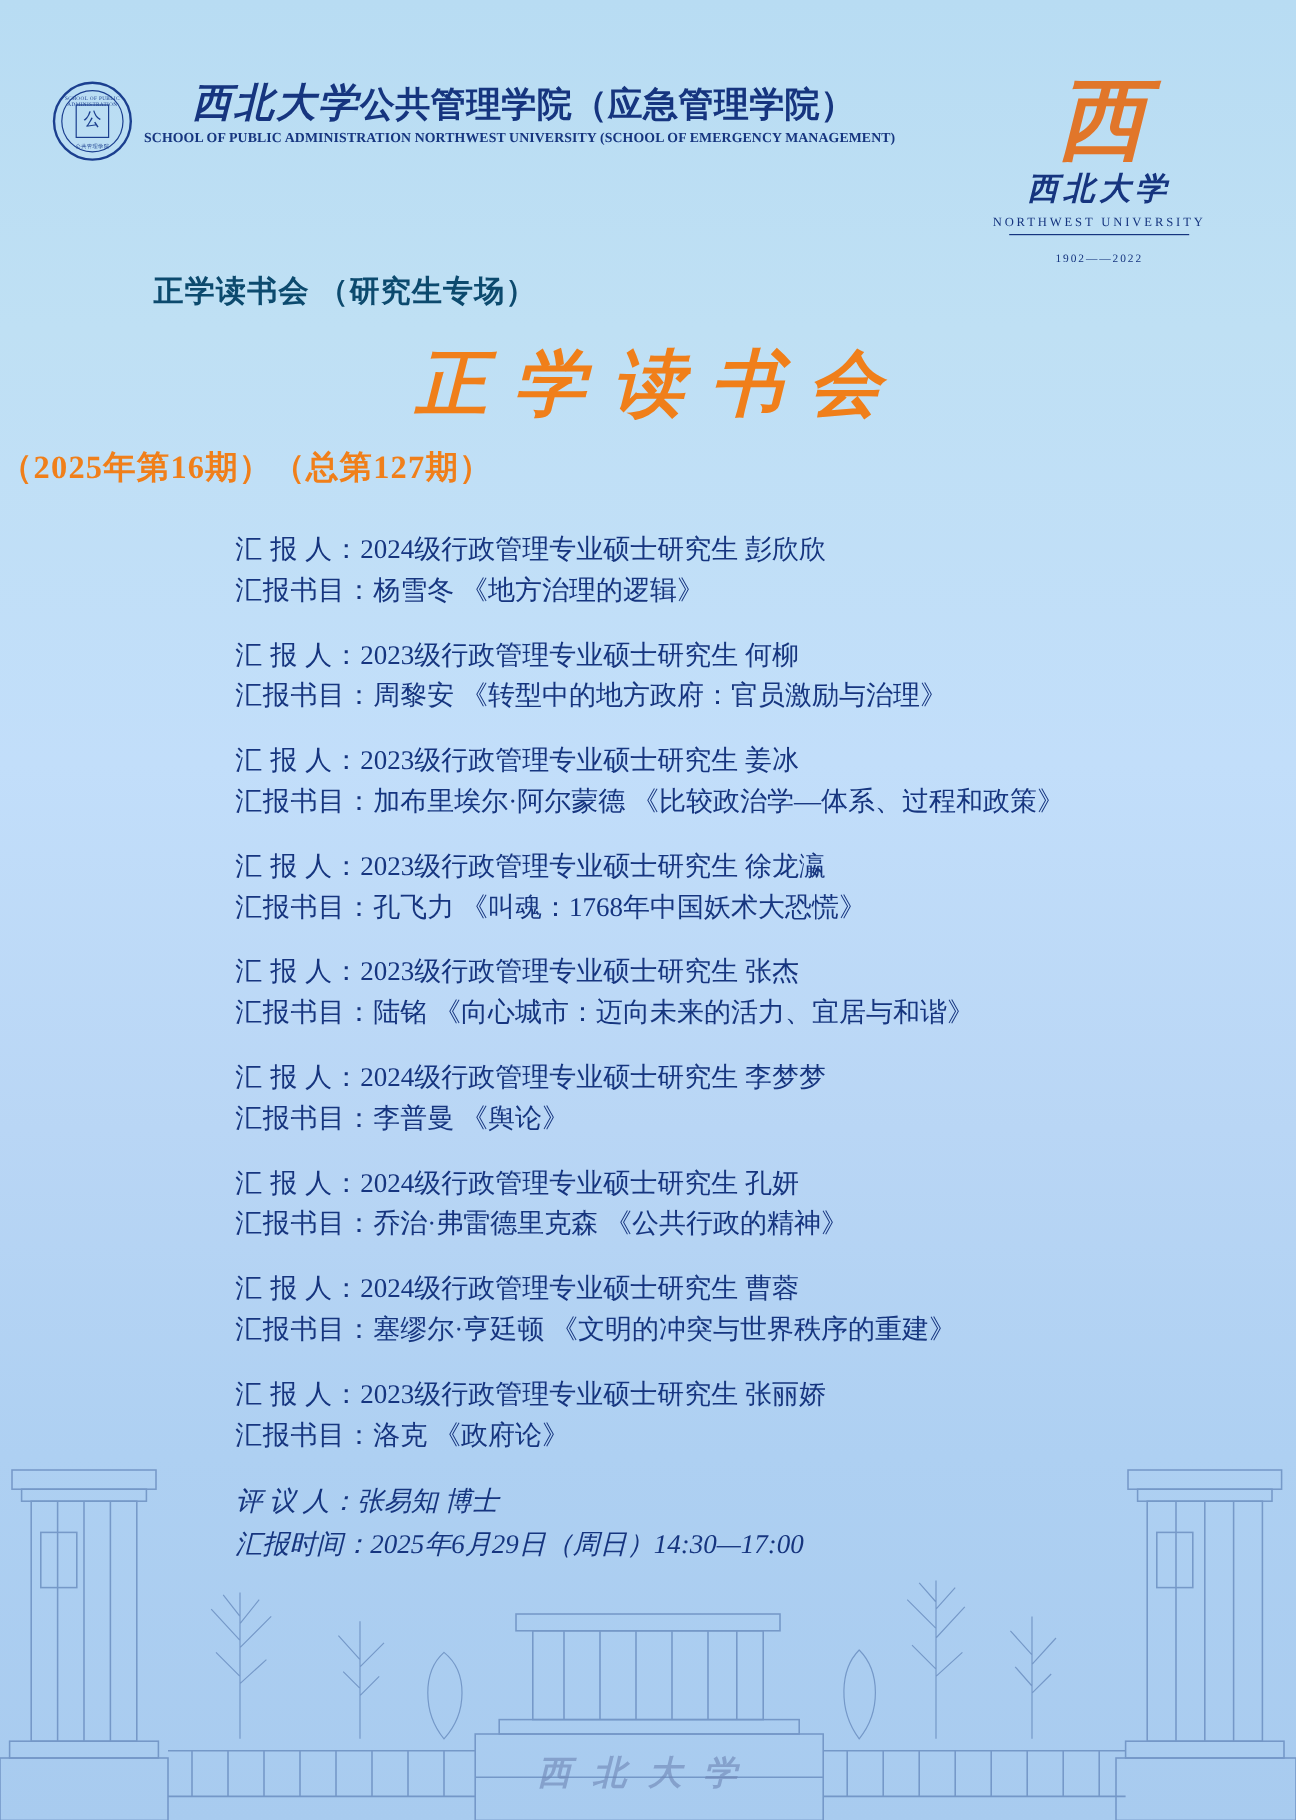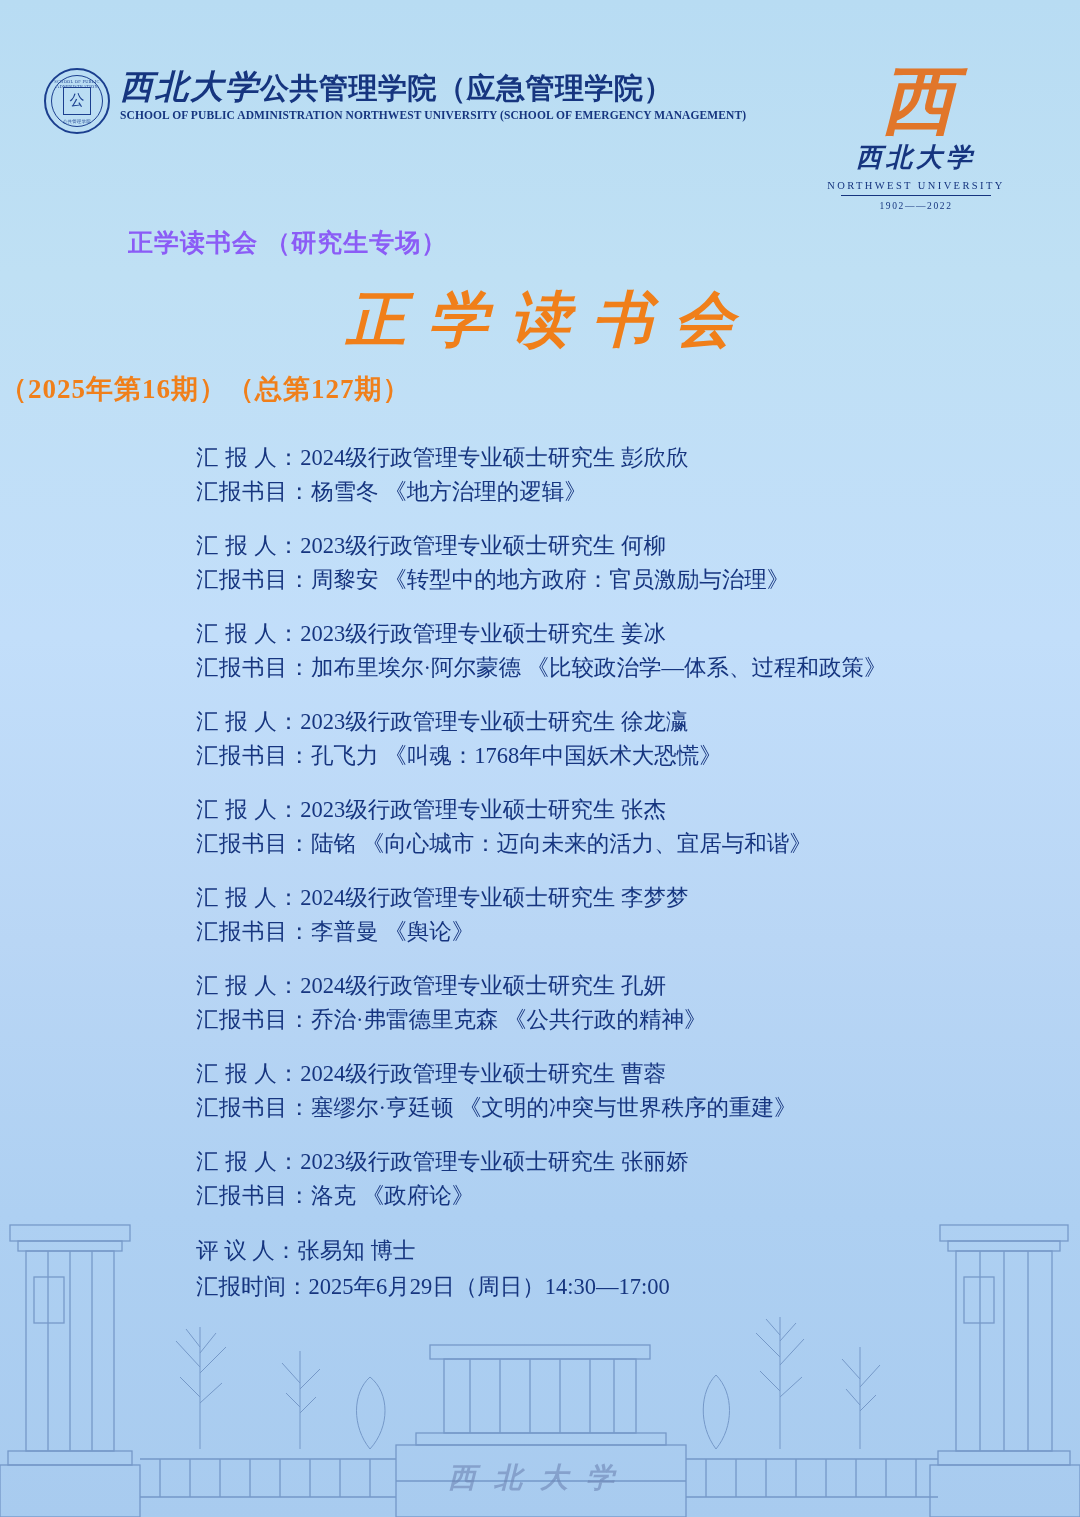--- a/index.html
+++ b/index.html
@@ -82,20 +82,21 @@
   .seal .seal-arc.bottom { bottom: 8px; }
 
   .school-names { padding-top: 2px; }
   .school-cn {
     font-size: 29px;
     line-height: 34px;
     color: #16357f;
     font-weight: 700;
     letter-spacing: .5px;
     white-space: nowrap;
+    margin-left: 40px;
   }
   .school-cn .nwu {
     font-family: "Liberation Serif", serif;
     font-style: italic;
     font-size: 33px;
     letter-spacing: 2px;
   }
   .school-en {
     font-size: 11.5px;
     color: #16357f;
@@ -133,35 +134,35 @@
     font-size: 10.5px;
     color: #16357f;
     letter-spacing: 2.4px;
     margin-top: 5px;
     text-align: center;
   }
   .nwu-mark .mark-years {
     font-size: 9.5px;
     color: #16357f;
     letter-spacing: 1.6px;
-    margin-top: 5px;
+    margin-top: 15px;
     position: relative;
   }
   .mark-rule {
     width: 150px;
     height: 1px;
     background: #16357f;
     margin: 4px auto 0;
   }
 
   
   .series-line {
     margin: 36px 0 0 128px;
     font-size: 25px;
-    color: #8b5cf6;
+    color: #0c4a6e;
     font-weight: 700;
     letter-spacing: 1px;
   }
   .big-title {
     margin-top: 26px;
     text-align: center;
     font-size: 60px;
     line-height: 70px;
     font-weight: 700;
     color: #f07f1a;
@@ -193,20 +194,21 @@
     color: #16357f;
     white-space: nowrap;
   }
   .entry .label { letter-spacing: .5px; }
 
   .footer {
     margin: 14px 0 0 0;
     padding-left: 196px;
     position: relative;
     z-index: 2;
+    font-style: italic;
   }
   .footer .row {
     font-size: 22.5px;
     line-height: 36px;
     color: #16357f;
     white-space: nowrap;
   }
   .gate-text {
     position: absolute;
     left: 0; right: 0;

